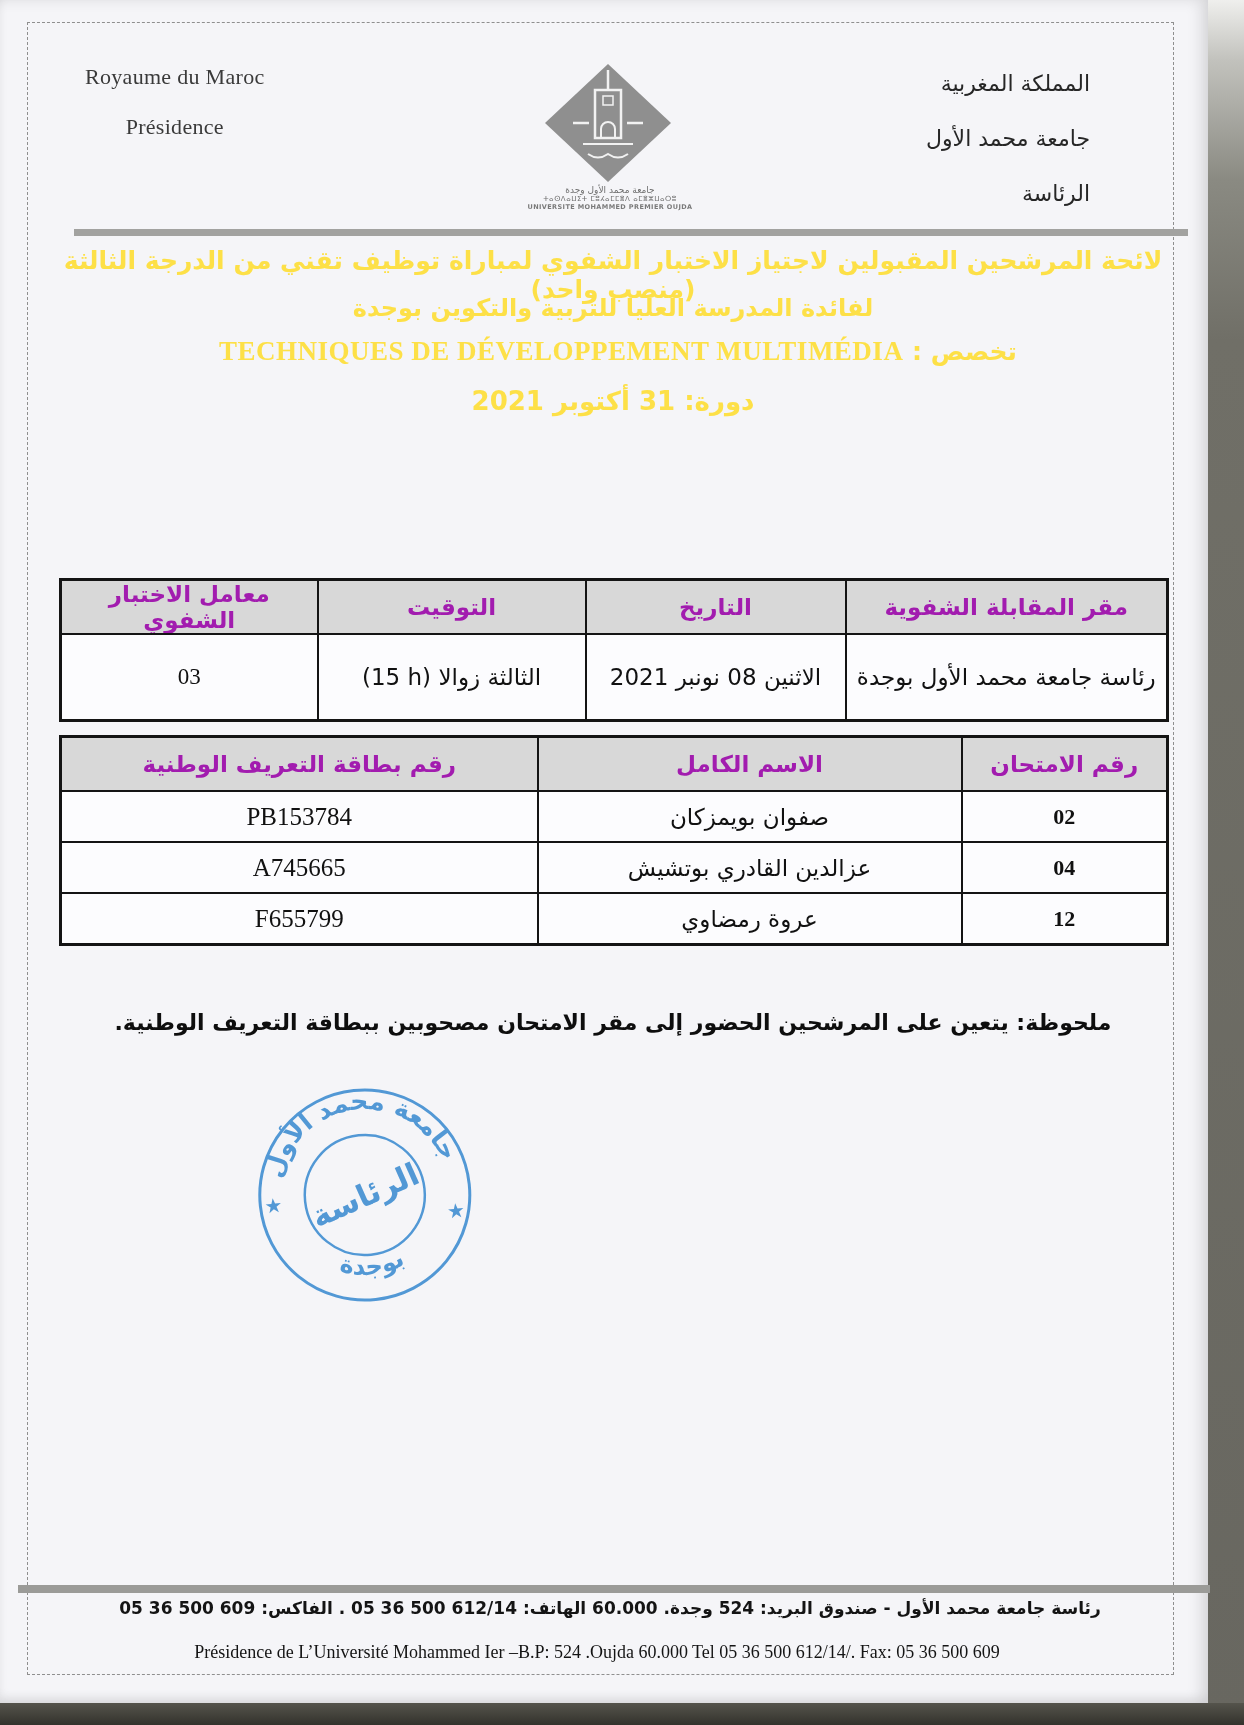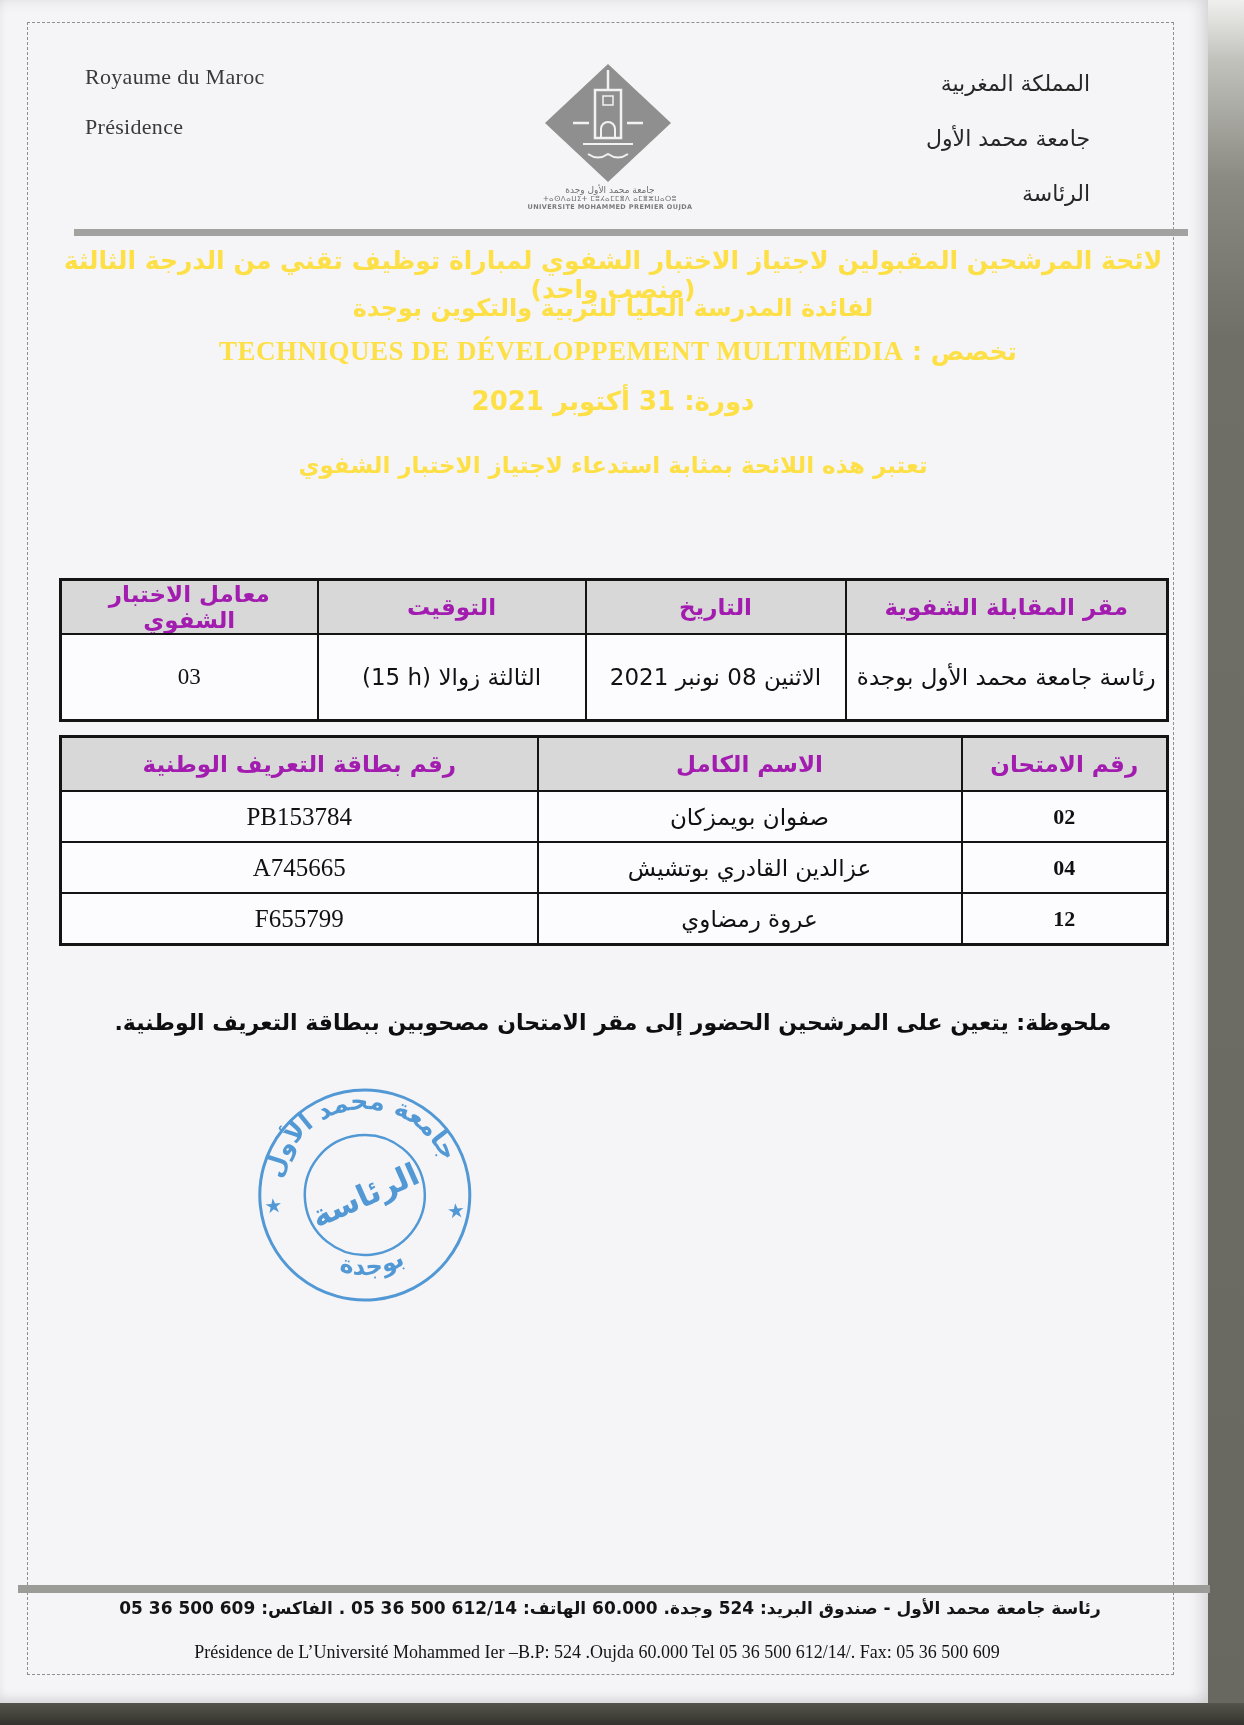--- a/index.html
+++ b/index.html
@@ -8,21 +8,21 @@
   .paper{position:absolute;left:0;top:0;width:1208px;height:1703px;background:#f5f5f8;
          box-shadow:inset -8px 0 14px rgba(0,0,0,.10), inset 0 -6px 10px rgba(0,0,0,.06);}
   .scan-right{position:absolute;left:1208px;top:0;width:36px;height:1725px;
          background:linear-gradient(180deg,#efefed 0px,#c2c2bd 60px,#8a8a82 180px,#706f67 340px,#686760 100%);}
   .scan-bottom{position:absolute;left:0;top:1703px;width:1244px;height:22px;
          background:linear-gradient(180deg,#55544c,#33322c);}
   .dashed-frame{position:absolute;left:27px;top:22px;width:1145px;height:1651px;
          border:1px dashed #8f8f8f;}
   
   .hdr-left{position:absolute;left:85px;top:52px;font-family:"Liberation Serif",serif;
-         font-size:22px;color:#3a3a3a;line-height:50px;letter-spacing:.3px;}
+         font-size:22px;color:#3a3a3a;line-height:50px;letter-spacing:.3px;text-align:center;}
   .hdr-right{position:absolute;left:875px;top:56px;width:215px;direction:rtl;text-align:right;
          font-size:22px;color:#262626;line-height:55px;}
   .logo{position:absolute;left:543px;top:62px;}
   .logo-caption{position:absolute;left:500px;top:186px;width:220px;text-align:center;color:#6e6e6e;}
   .logo-caption .c1{font-size:9px;line-height:9px;}
   .logo-caption .c2{font-size:7px;line-height:8px;letter-spacing:.5px;}
   .logo-caption .c3{font-size:6.5px;line-height:8px;font-weight:bold;letter-spacing:.4px;color:#7a7a7a;}
   
   .title-bar{position:absolute;left:74px;top:229px;width:1114px;height:7px;background:#a2a2a0;}
   .t-line{position:absolute;left:60px;width:1106px;text-align:center;direction:rtl;color:#fde047;}
@@ -99,21 +99,20 @@
   </div>
 
   <div class="title-bar"></div>
   <div class="t-line t1">لائحة المرشحين المقبولين لاجتياز الاختبار الشفوي لمباراة توظيف تقني من الدرجة الثالثة (منصب واحد)</div>
   <div class="t-line t2">لفائدة المدرسة العليا للتربية والتكوين بوجدة</div>
   <div class="t-line spec">
     <span>تخصص :</span>
     <span class="spec-fr">TECHNIQUES DE DÉVELOPPEMENT MULTIMÉDIA</span>
   </div>
   <div class="t-line session">دورة: 31 أكتوبر 2021</div>
-  <div class="t-line notice">تعتبر هذه اللائحة بمثابة استدعاء لاجتياز الاختبار الشفوي</div>
 
   <table class="doc-table exam-table">
     <colgroup>
       <col style="width:322px">
         <col style="width:260px">
         <col style="width:268px">
         <col style="width:257px">
     </colgroup>
     <tbody>
         <tr>

